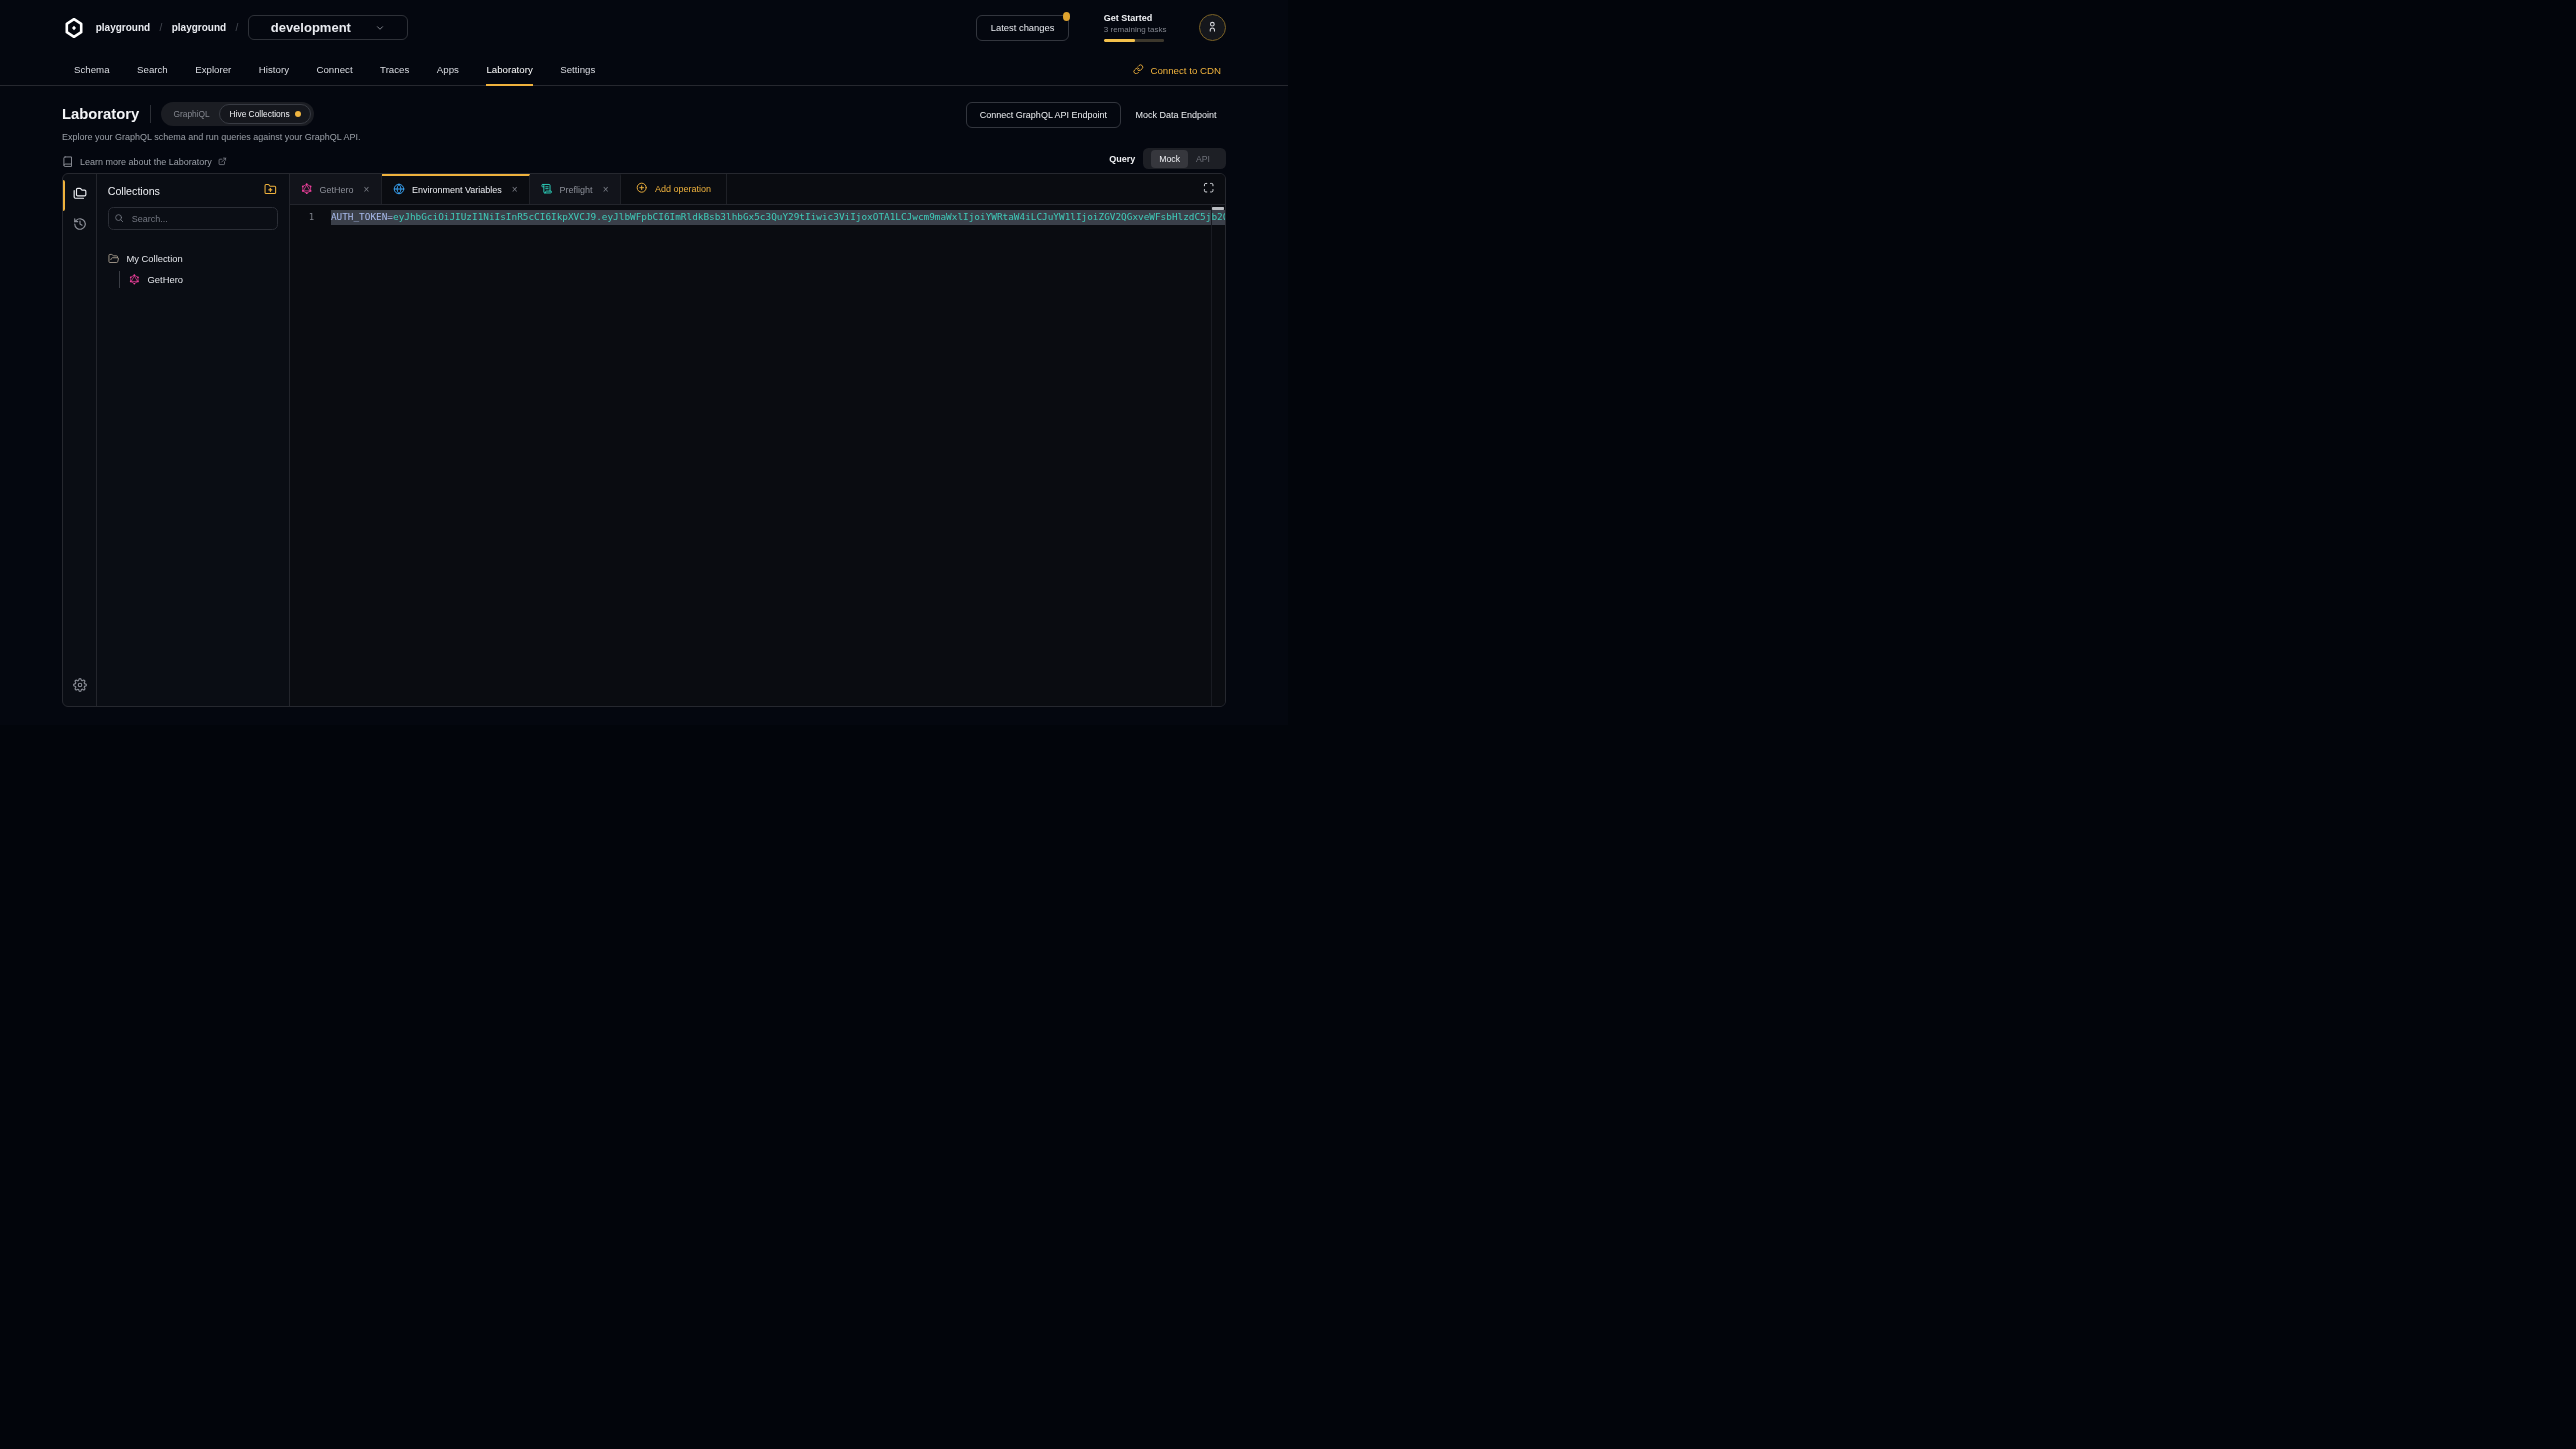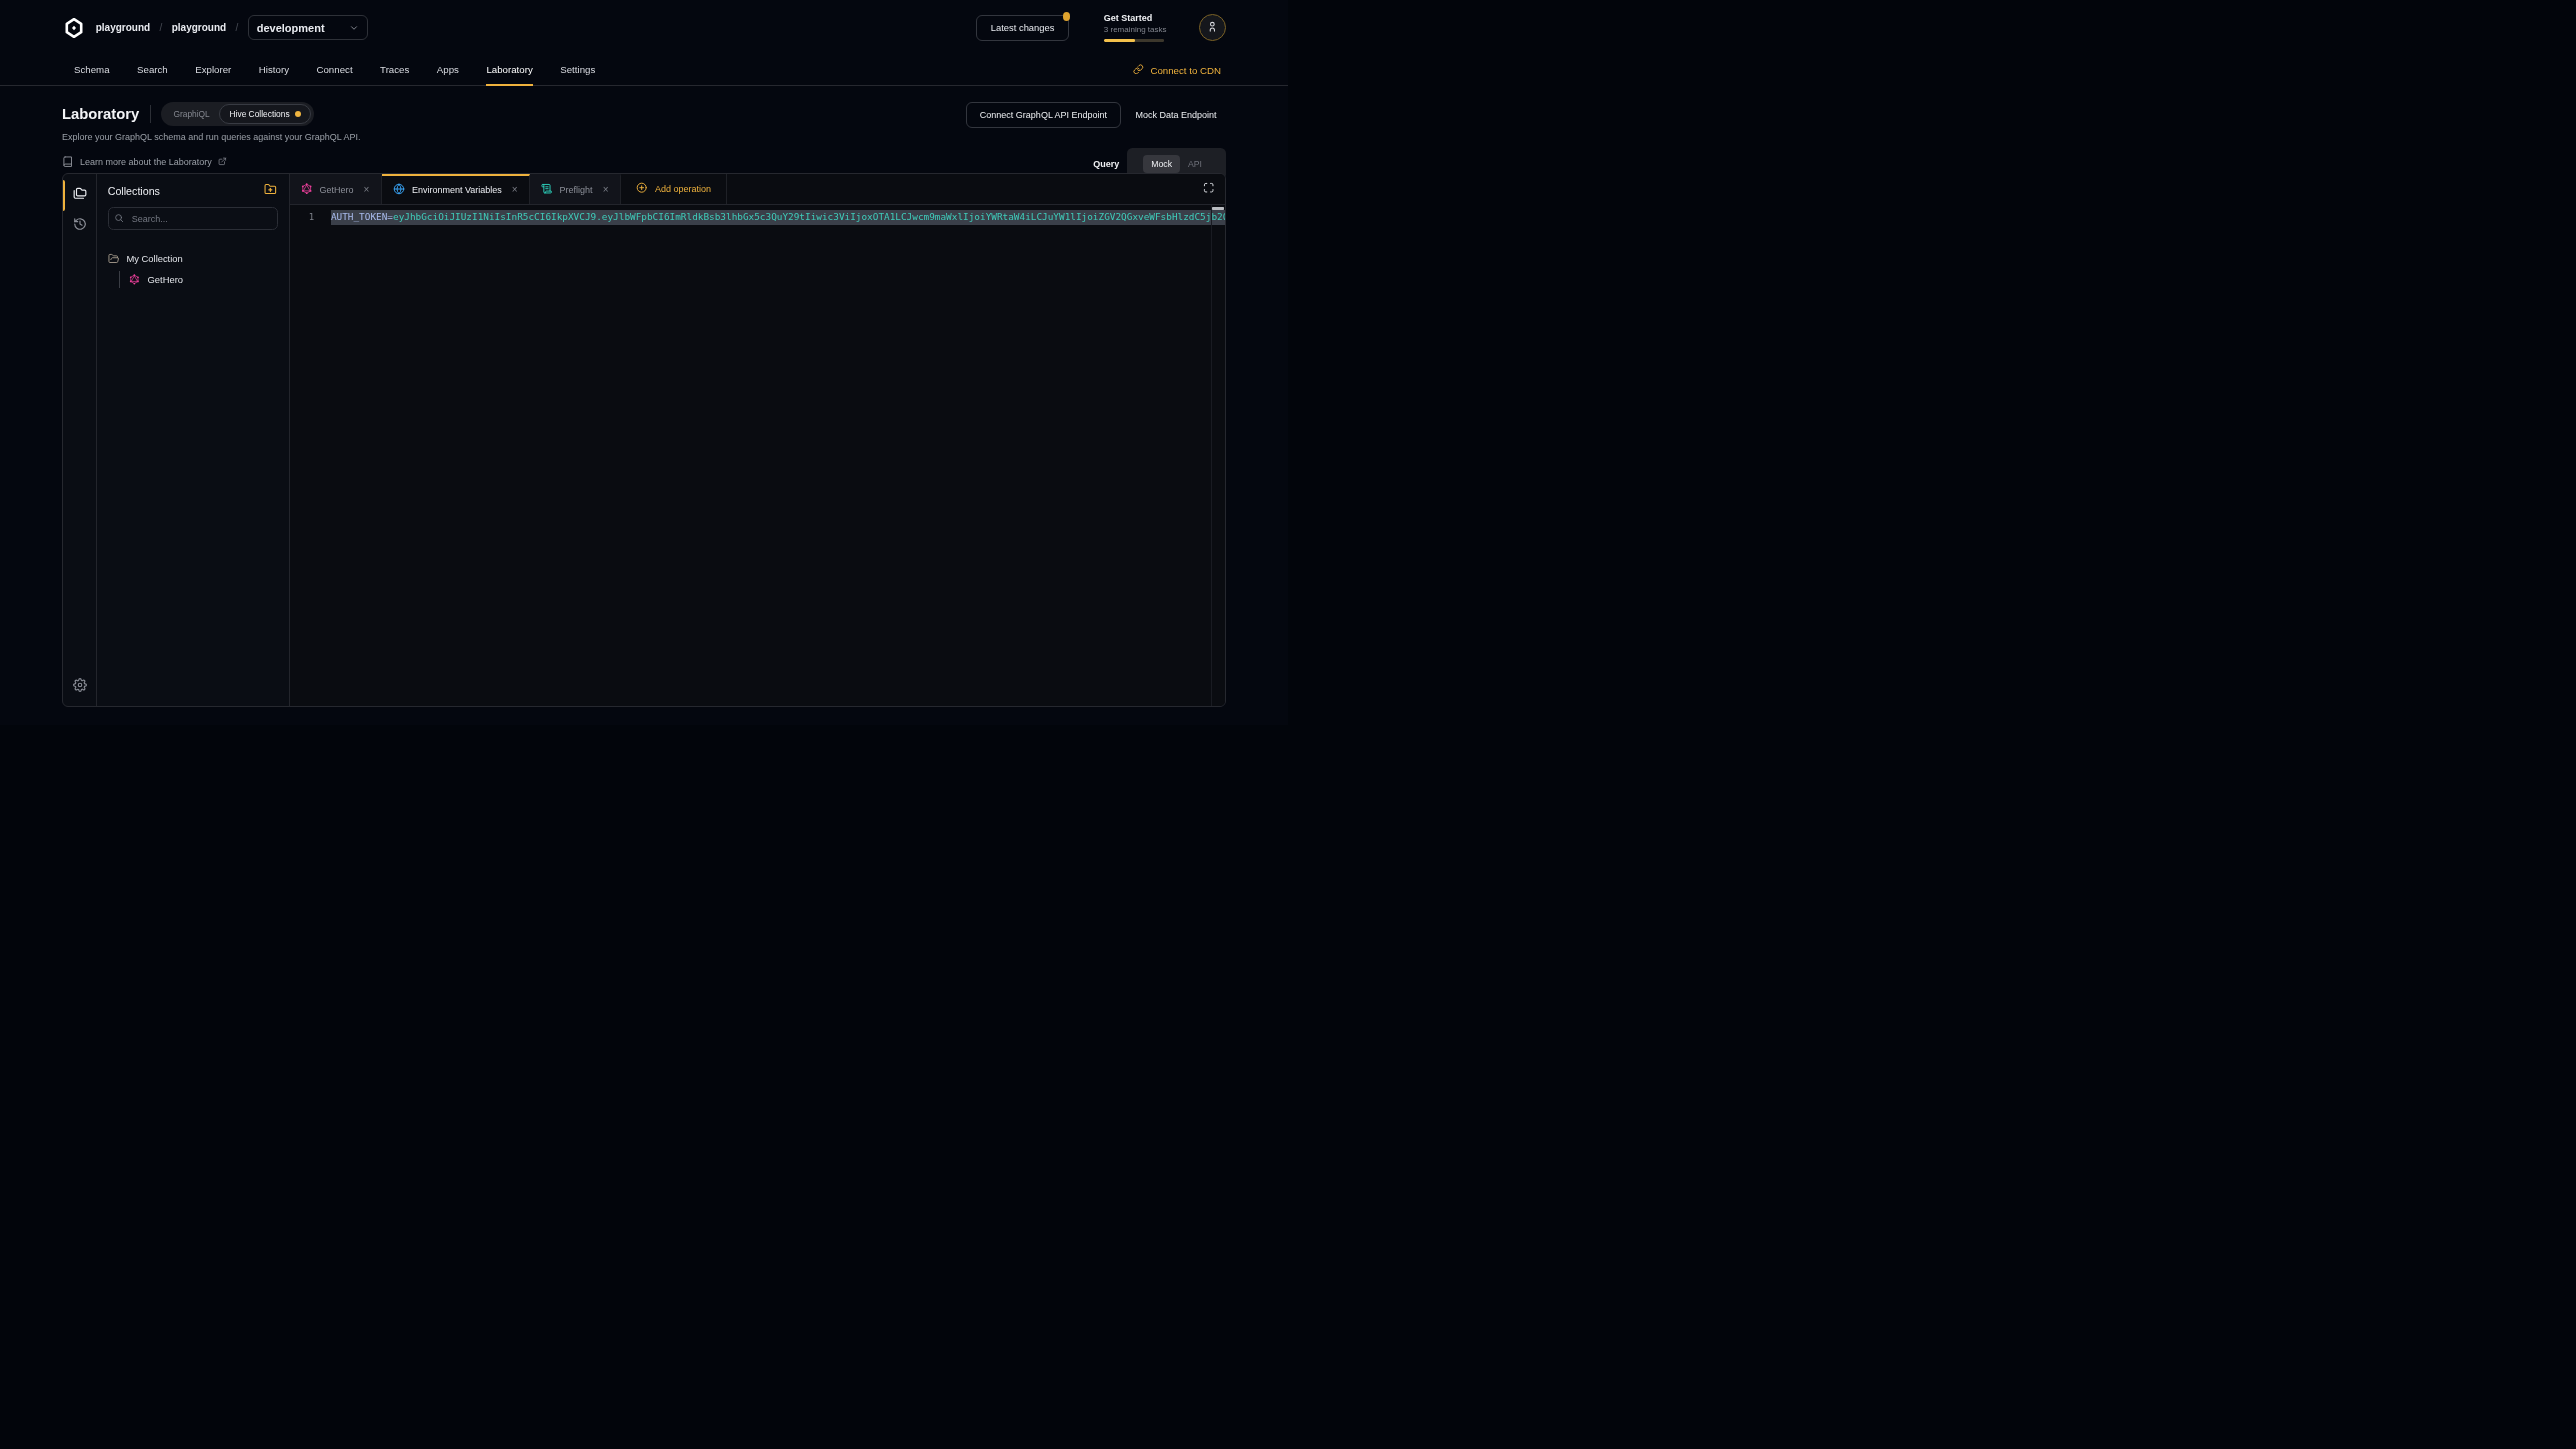--- a/index.html
+++ b/index.html
@@ -7,21 +7,21 @@
   body { font-family:"Liberation Sans", sans-serif; color:#e9ebf0; }
   .screen { position:relative; width:1288px; height:725px; background:#04070f; overflow:hidden; display:flex; flex-direction:column; }
 
   
   .topbar { height:55px; flex:none; display:flex; align-items:center; justify-content:space-between; padding:0 62px 0 62px; }
   .topbar-left { display:flex; align-items:center; gap:10.7px; }
   .logo { width:23px; height:23px; display:grid; place-items:center; color:#ffffff; cursor:pointer; }
   .crumbs { display:flex; align-items:center; gap:9.4px; font-size:10px; font-weight:700; color:#e9ebf0; }
   .crumb { cursor:pointer; }
   .slash { color:#464a53; font-weight:400; }
-  .target-select { display:flex; align-items:center; gap:24px; height:25.5px; padding:0 8px; background:transparent; border:0.7px solid #2e3138; border-radius:6px; color:#e9ebf0; font-size:11px; font-weight:700; font-family:inherit; cursor:pointer; }
+  .target-select { display:flex; align-items:center; gap:24px; height:25.5px; padding:0 22px; background:transparent; border:0.7px solid #2e3138; border-radius:6px; color:#e9ebf0; font-size:13px; font-weight:700; font-family:inherit; cursor:pointer; }
   .target-select .chev { color:#9a9da6; display:grid; place-items:center; }
 
   .topbar-right { display:flex; align-items:center; }
   .btn-latest { position:relative; height:26px; padding:0 13.4px; background:transparent; border:0.7px solid #33363e; border-radius:6px; color:#e9ebf0; font-size:9.4px; font-family:inherit; cursor:pointer; }
   .btn-latest .dot { position:absolute; top:-3.4px; right:-2.7px; width:7.4px; height:8.7px; border-radius:50%; background:#dfa32e; }
   .get-started { margin-left:35px; cursor:pointer; min-width:62px; }
   .gs-title { font-size:9px; font-weight:700; color:#f2f3f6; }
   .gs-sub { margin-top:2px; font-size:8px; color:#83868f; }
   .gs-track { margin-top:4.7px; width:60px; height:2.7px; border-radius:1.3px; background:#3c372c; overflow:hidden; }
   .gs-fill { height:100%; background:#f4c14c; border-radius:1.3px; }
@@ -47,21 +47,21 @@
   .ph-sub { margin-top:6px; font-size:9px; color:#9ba0a8; }
   .learn-row { margin-top:14px; display:flex; align-items:center; gap:6.7px; font-size:9px; color:#9ba0a8; cursor:pointer; }
   .learn-row .ic { color:#8b8e97; display:grid; place-items:center; }
 
   .ph-right { display:flex; flex-direction:column; align-items:flex-end; }
   .ph-buttons { display:flex; align-items:center; }
   .btn-outline { height:26px; padding:0 12.7px; background:transparent; border:0.7px solid #33363e; border-radius:6px; color:#eef0f3; font-size:9px; font-family:inherit; cursor:pointer; }
   .btn-ghost { margin-left:5.4px; height:26px; padding:0 9.4px; background:transparent; border:none; color:#eef0f3; font-size:9px; font-family:inherit; cursor:pointer; }
   .query-row { margin-top:20px; display:flex; align-items:center; gap:8px; }
   .query-label { font-size:9px; font-weight:700; color:#f0f1f4; }
-  .seg { display:flex; align-items:center; background:#1d1f25; border-radius:5.4px; padding:16px; height:21px; }
+  .seg { display:flex; align-items:center; background:#1d1f25; border-radius:5.4px; padding:8px; height:21px; }
   .seg-opt { height:18px; display:flex; align-items:center; padding:0 8px; font-size:8.7px; color:#6e717a; border-radius:4px; cursor:pointer; }
   .seg-opt.selected { background:#36373d; color:#f0f1f4; }
 
   
   .panel { position:relative; margin:0 62px 17.4px 62px; height:534px; flex:none; border:0.7px solid #26282f; border-radius:6px; background:#0a0d14; display:flex; overflow:hidden; }
   .rail-active-bar { position:absolute; left:0; top:6px; width:2px; height:31px; background:#efb23d; border-radius:0 2px 2px 0; z-index:2; }
   .rail { width:34px; flex:none; border-right:0.7px solid #23252c; display:flex; flex-direction:column; align-items:center; padding:8.7px 0 8px 0; }
   .rail-btn { width:24px; height:24px; display:grid; place-items:center; background:none; border:none; cursor:pointer; color:#8b8e97; }
   .rail-btn.active { color:#eef0f4; }
   .rail-btn + .rail-btn { margin-top:6.7px; }

